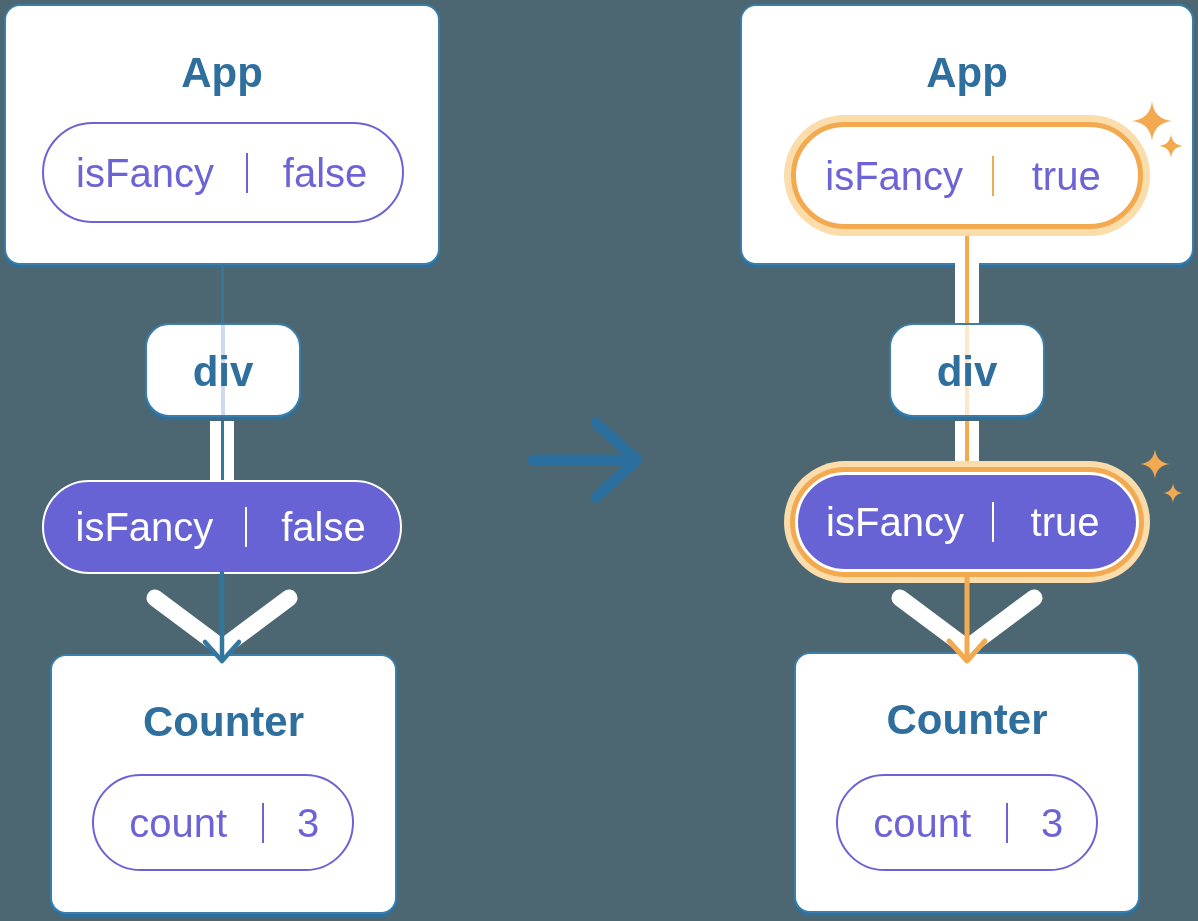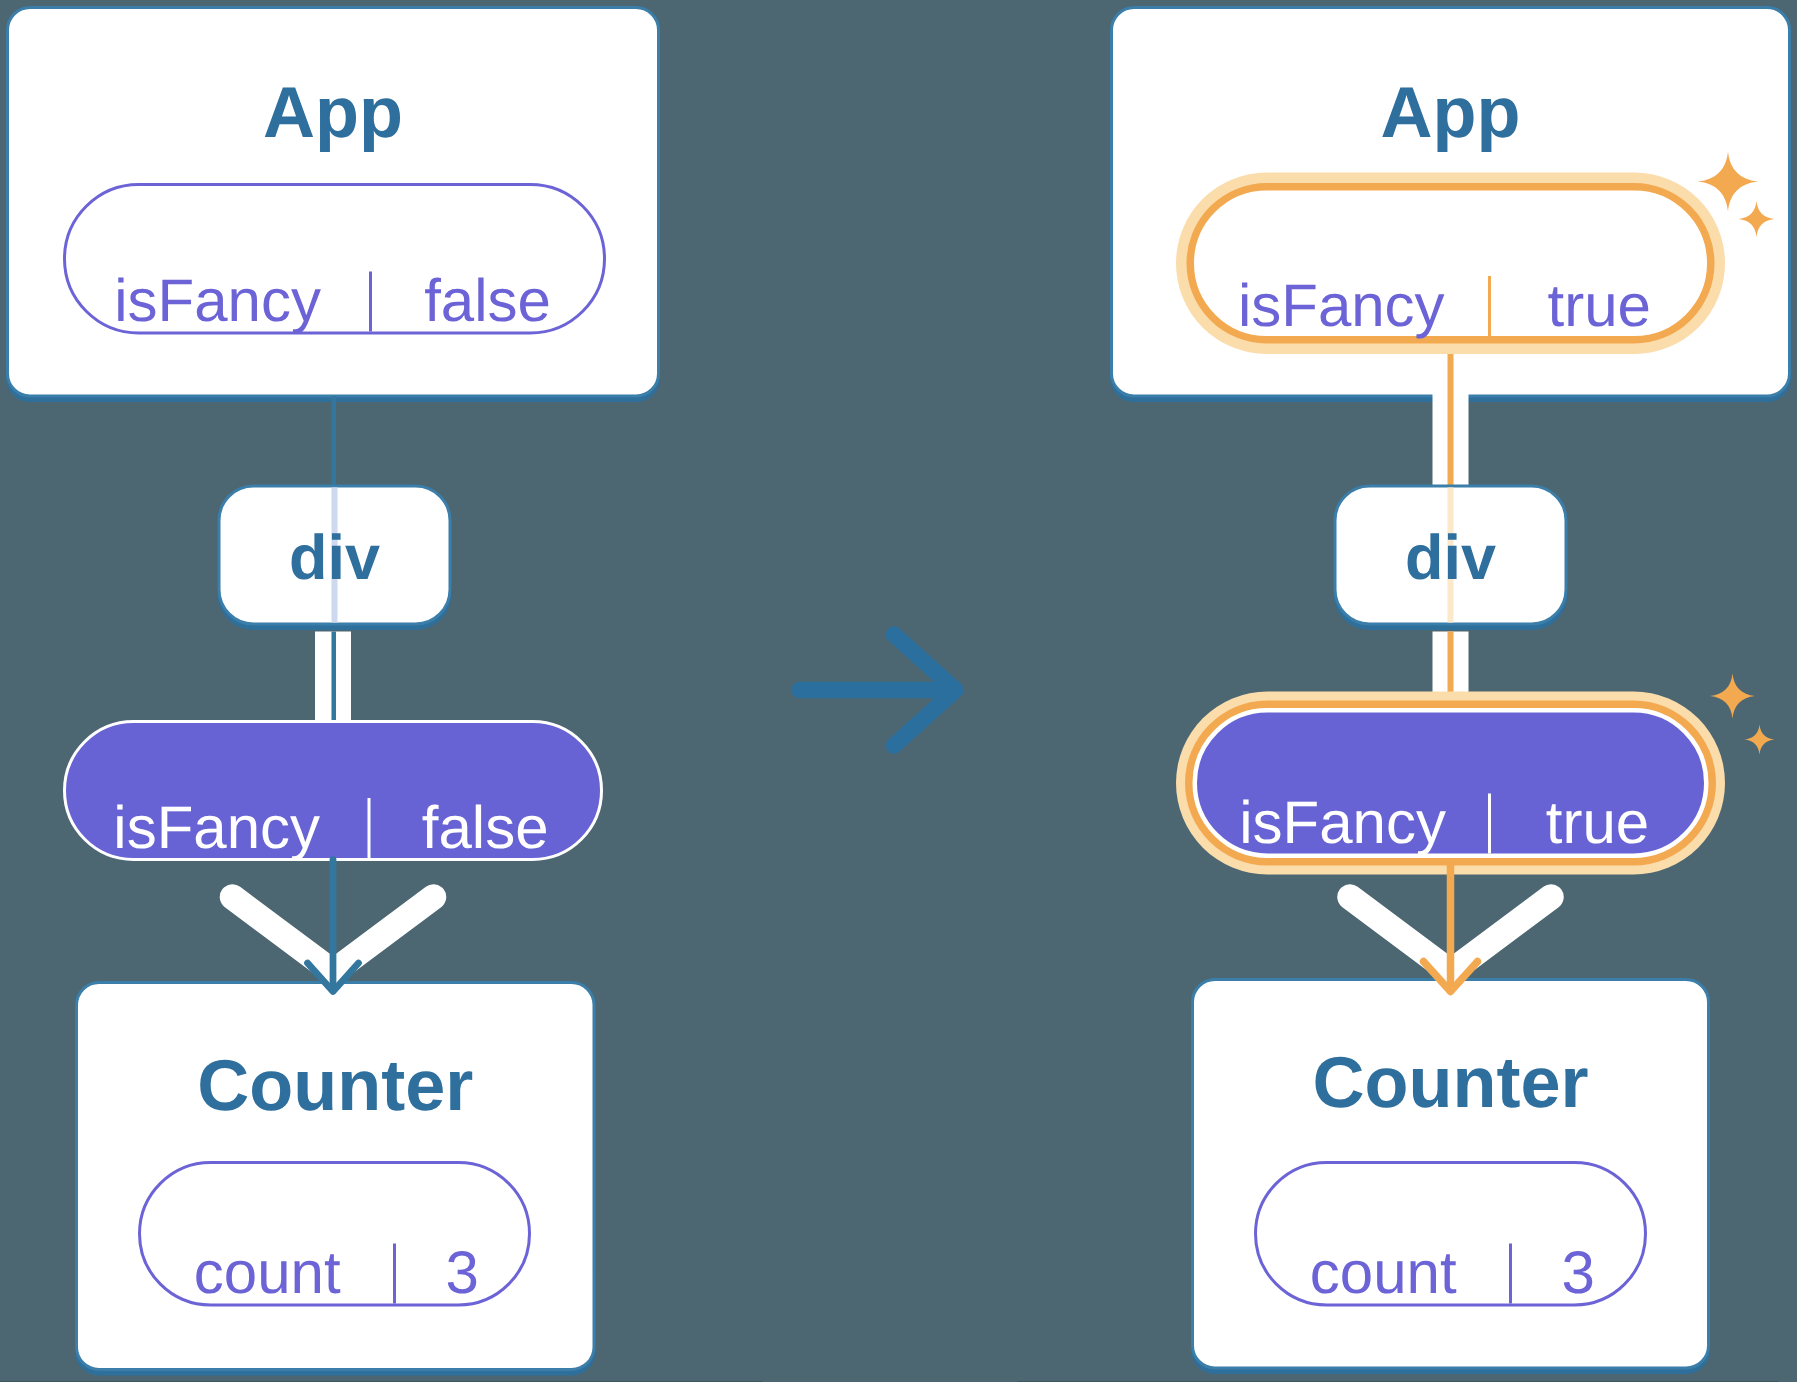--- a/index.html
+++ b/index.html
@@ -27,25 +27,25 @@
   .abs{position:absolute}
   .card{
     position:absolute;background:#fff;
     border:2px solid var(--card-border);
     border-radius:16px;
     box-shadow:0 3px 0 var(--card-shadow);
   }
   .card.small{border-radius:24px}
   .title{
     position:absolute;text-align:center;
-    font-size:48px;font-weight:600;color:var(--heading-text);
+    font-size:42px;font-weight:600;color:var(--heading-text);
     line-height:1;
   }
   .pill{
-    position:absolute;display:flex;align-items:flex-end;
+    position:absolute;display:flex;align-items:center;
     border-radius:999px;font-size:40px;line-height:1;
   }
   .pill .seg{display:flex;align-items:center;justify-content:center}
   .state-pill{border:2.5px solid var(--purple);color:var(--purple);background:#fff}
   .state-pill .seg-l{width:57%;border-right:2.5px solid var(--purple)}
   .state-pill .seg-r{flex:1}
   .counter-pill .seg-l{width:66%}
   .prop-pill{background:var(--purple-fill);border:2px solid #fff;color:#fff}
   .prop-pill .seg-l{width:57%;border-right:2.5px solid #fff}
   .prop-pill .seg-r{flex:1}

